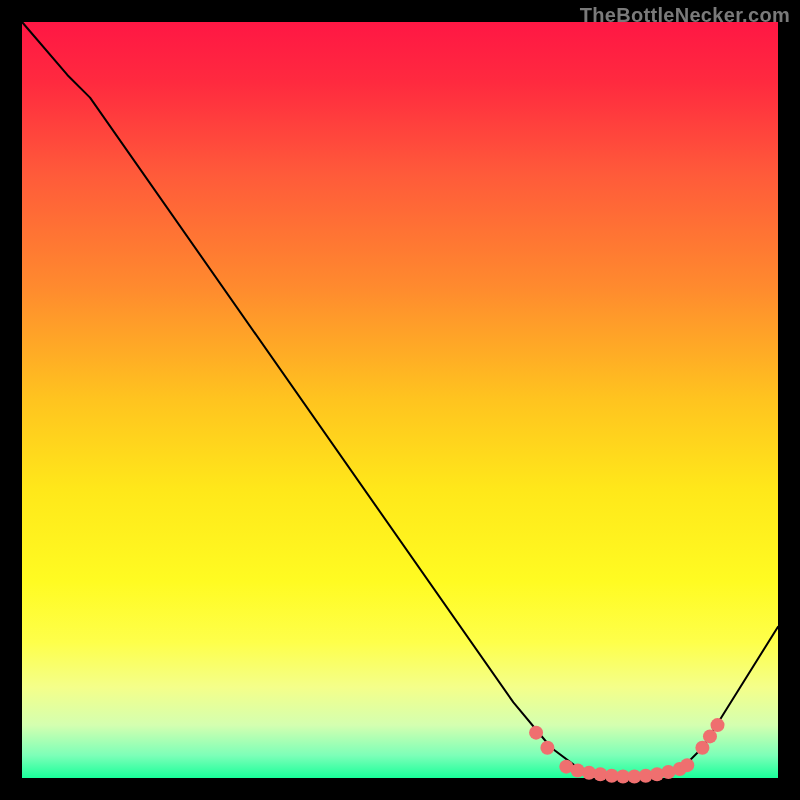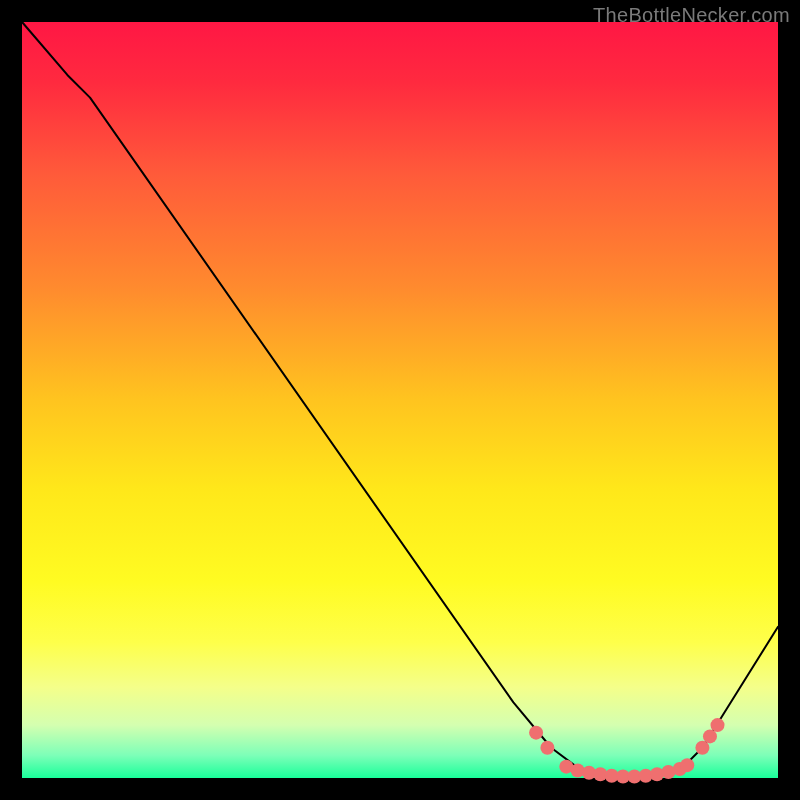--- a/index.html
+++ b/index.html
@@ -17,21 +17,21 @@
     left: 0;
     width: 800px;
     height: 800px;
   }
   .attribution {
     position: absolute;
     top: 4px;
     right: 10px;
     color: #7a7a7a;
     font-size: 20px;
-    font-weight: 400;
+    font-weight: 700;
     letter-spacing: 0.3px;
     z-index: 10;
     text-align: center;
   }
 </style>
 </head>
 <body>
 
 <div class="chart-container">
   <svg id="chart-svg" width="800" height="800" viewBox="0 0 800 800">

